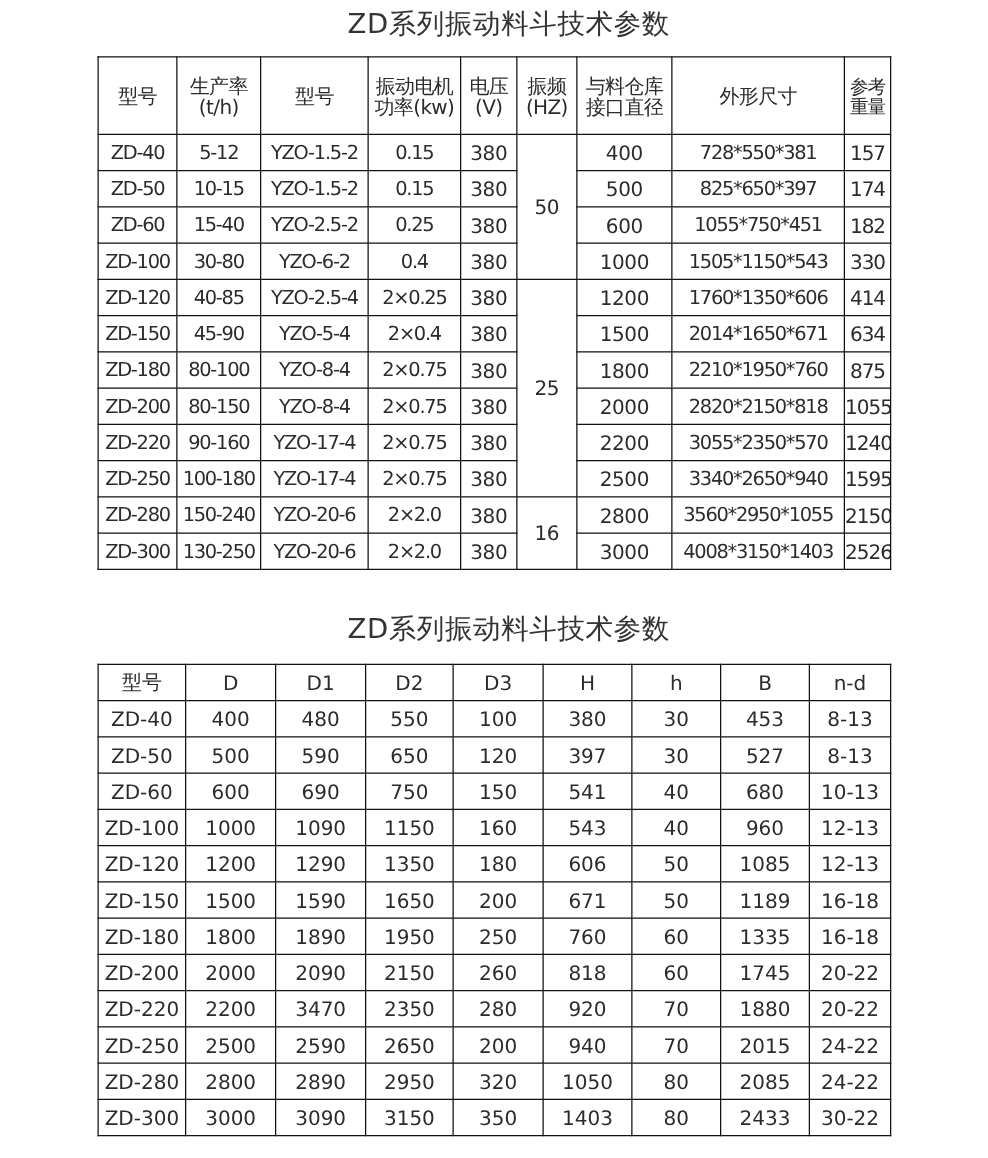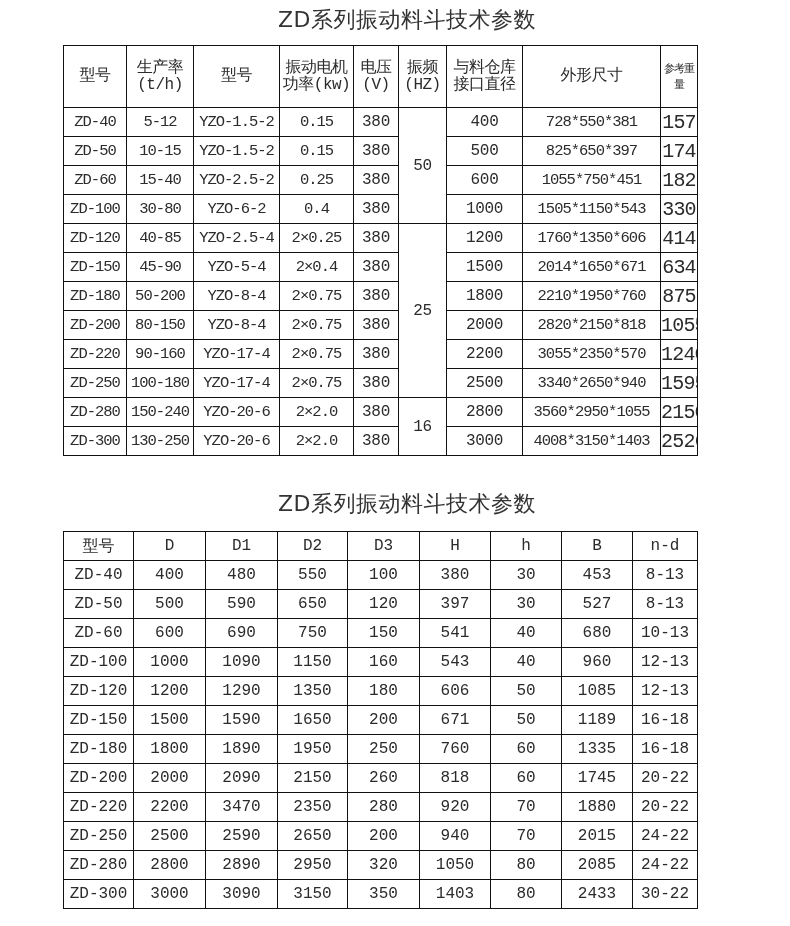--- a/index.html
+++ b/index.html
@@ -25,22 +25,21 @@
     letter-spacing: 0.5px;
     line-height: 28px;
   }
   #title1 { top: 6px; }
   #title2 { top: 490px; }
 
   table {
     position: absolute;
     border-collapse: collapse;
     table-layout: fixed;
-    left: 63px;
-    font-family: Liberation Mono, monospace;
+    left: 78px;
   }
   td, th {
     border: 1.5px solid #111111;
     text-align: center;
     vertical-align: middle;
     padding: 0;
     font-weight: normal;
     white-space: nowrap;
     overflow: hidden;
     color: #2b2b2b;
@@ -56,22 +55,22 @@
     line-height: 17px;
     white-space: normal;
     letter-spacing: -0.5px;
   }
   #t1 td {
     height: 28px;
     font-size: 16px;
     letter-spacing: -0.3px;
   }
   #t1 td.tight { letter-spacing: -1px; font-size: 15.5px; }
-  #t1 td.weight { font-size: 20px; letter-spacing: -0.8px; margin-left: 24px; }
-  #t1 th.weight { font-size: 11px; line-height: 16px; letter-spacing: -1px; }
+  #t1 td.weight { font-size: 16px; letter-spacing: -0.8px; margin-left: 24px; }
+  #t1 th.weight { font-size: 15px; line-height: 16px; letter-spacing: -1px; }
 
   
   #t2 {
     top: 531px;
     width: 634px;
   }
   #t2 th, #t2 td {
     height: 28px;
     font-size: 16px;
   }
@@ -164,21 +163,21 @@
         <td class="tight">45-90</td>
         <td class="tight">YZO-5-4</td>
         <td class="tight">2×0.4</td>
         <td>380</td>
         <td>1500</td>
         <td class="tight">2014*1650*671</td>
         <td class="weight">634</td>
       </tr>
       <tr>
         <td class="tight">ZD-180</td>
-        <td class="tight">50-200</td>
+        <td class="tight">80-100</td>
         <td class="tight">YZO-8-4</td>
         <td class="tight">2×0.75</td>
         <td>380</td>
         <td>1800</td>
         <td class="tight">2210*1950*760</td>
         <td class="weight">875</td>
       </tr>
       <tr>
         <td class="tight">ZD-200</td>
         <td class="tight">80-150</td>

